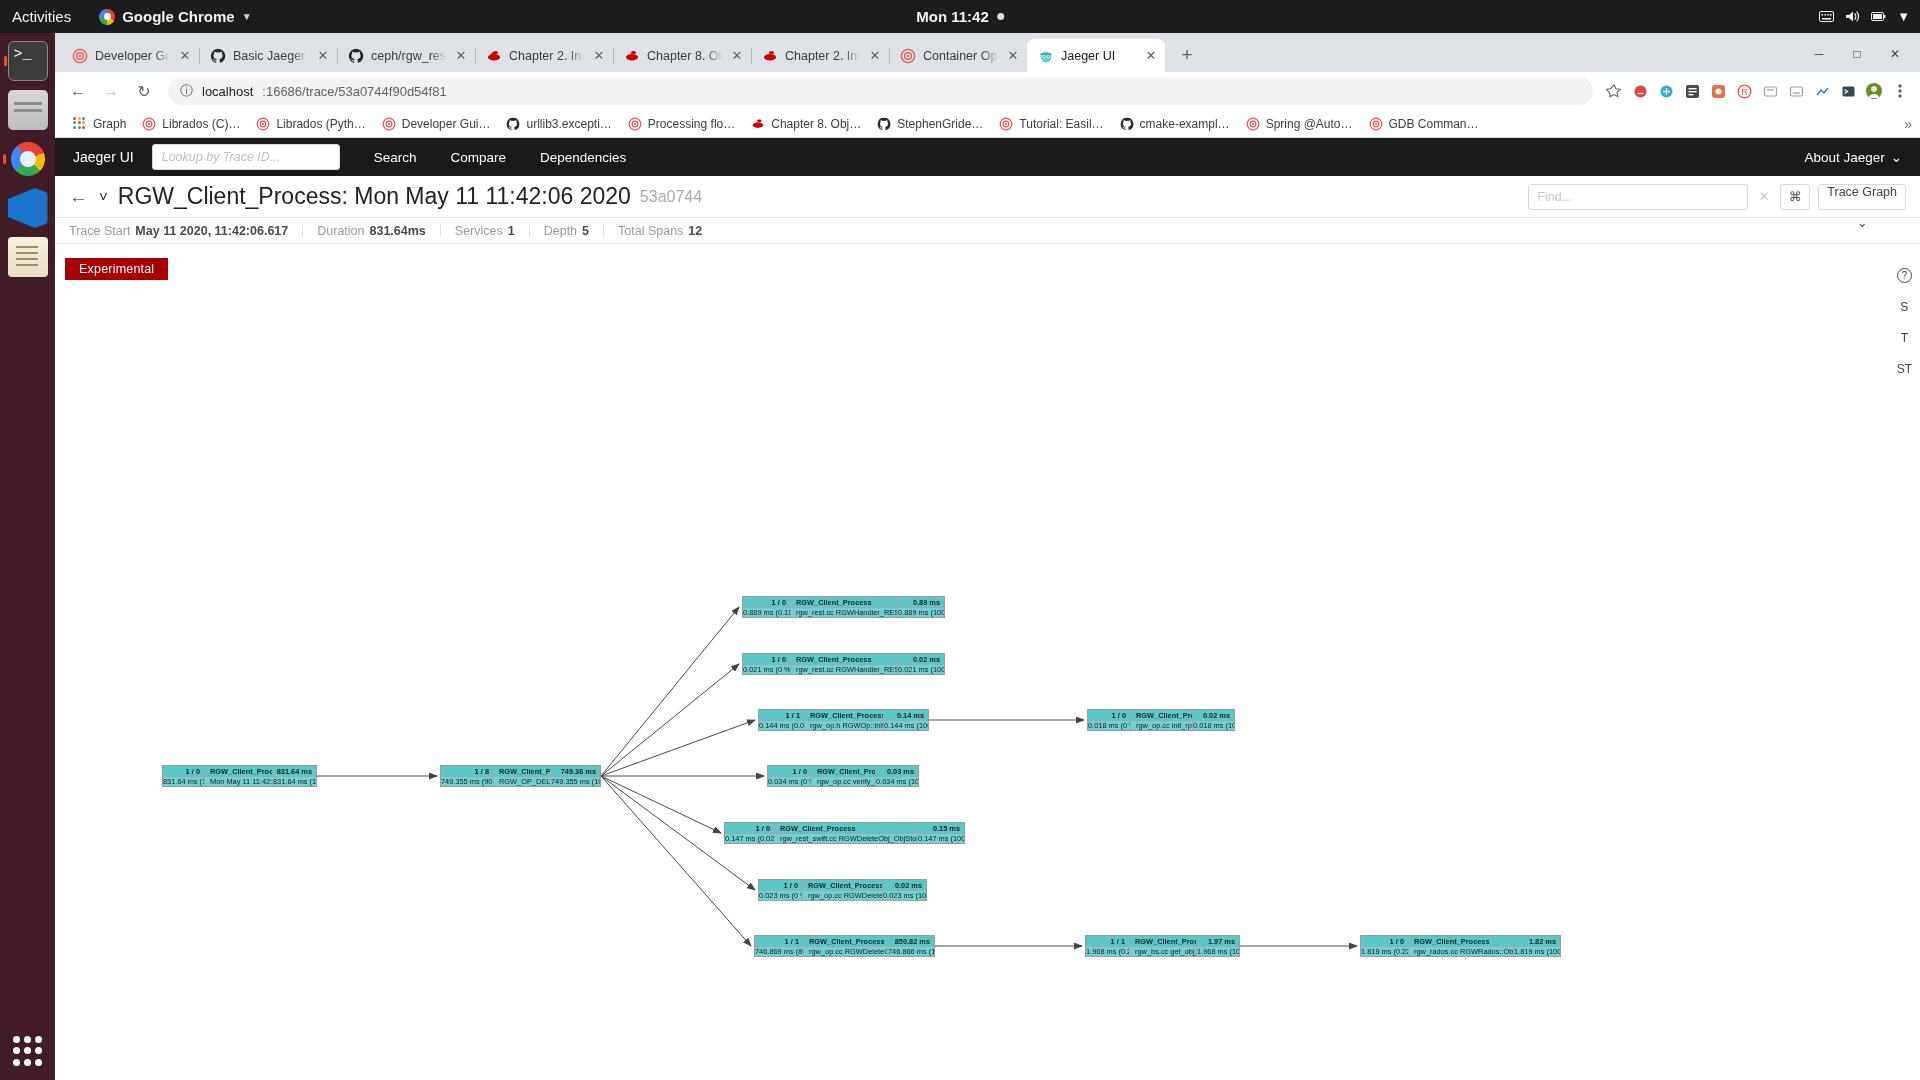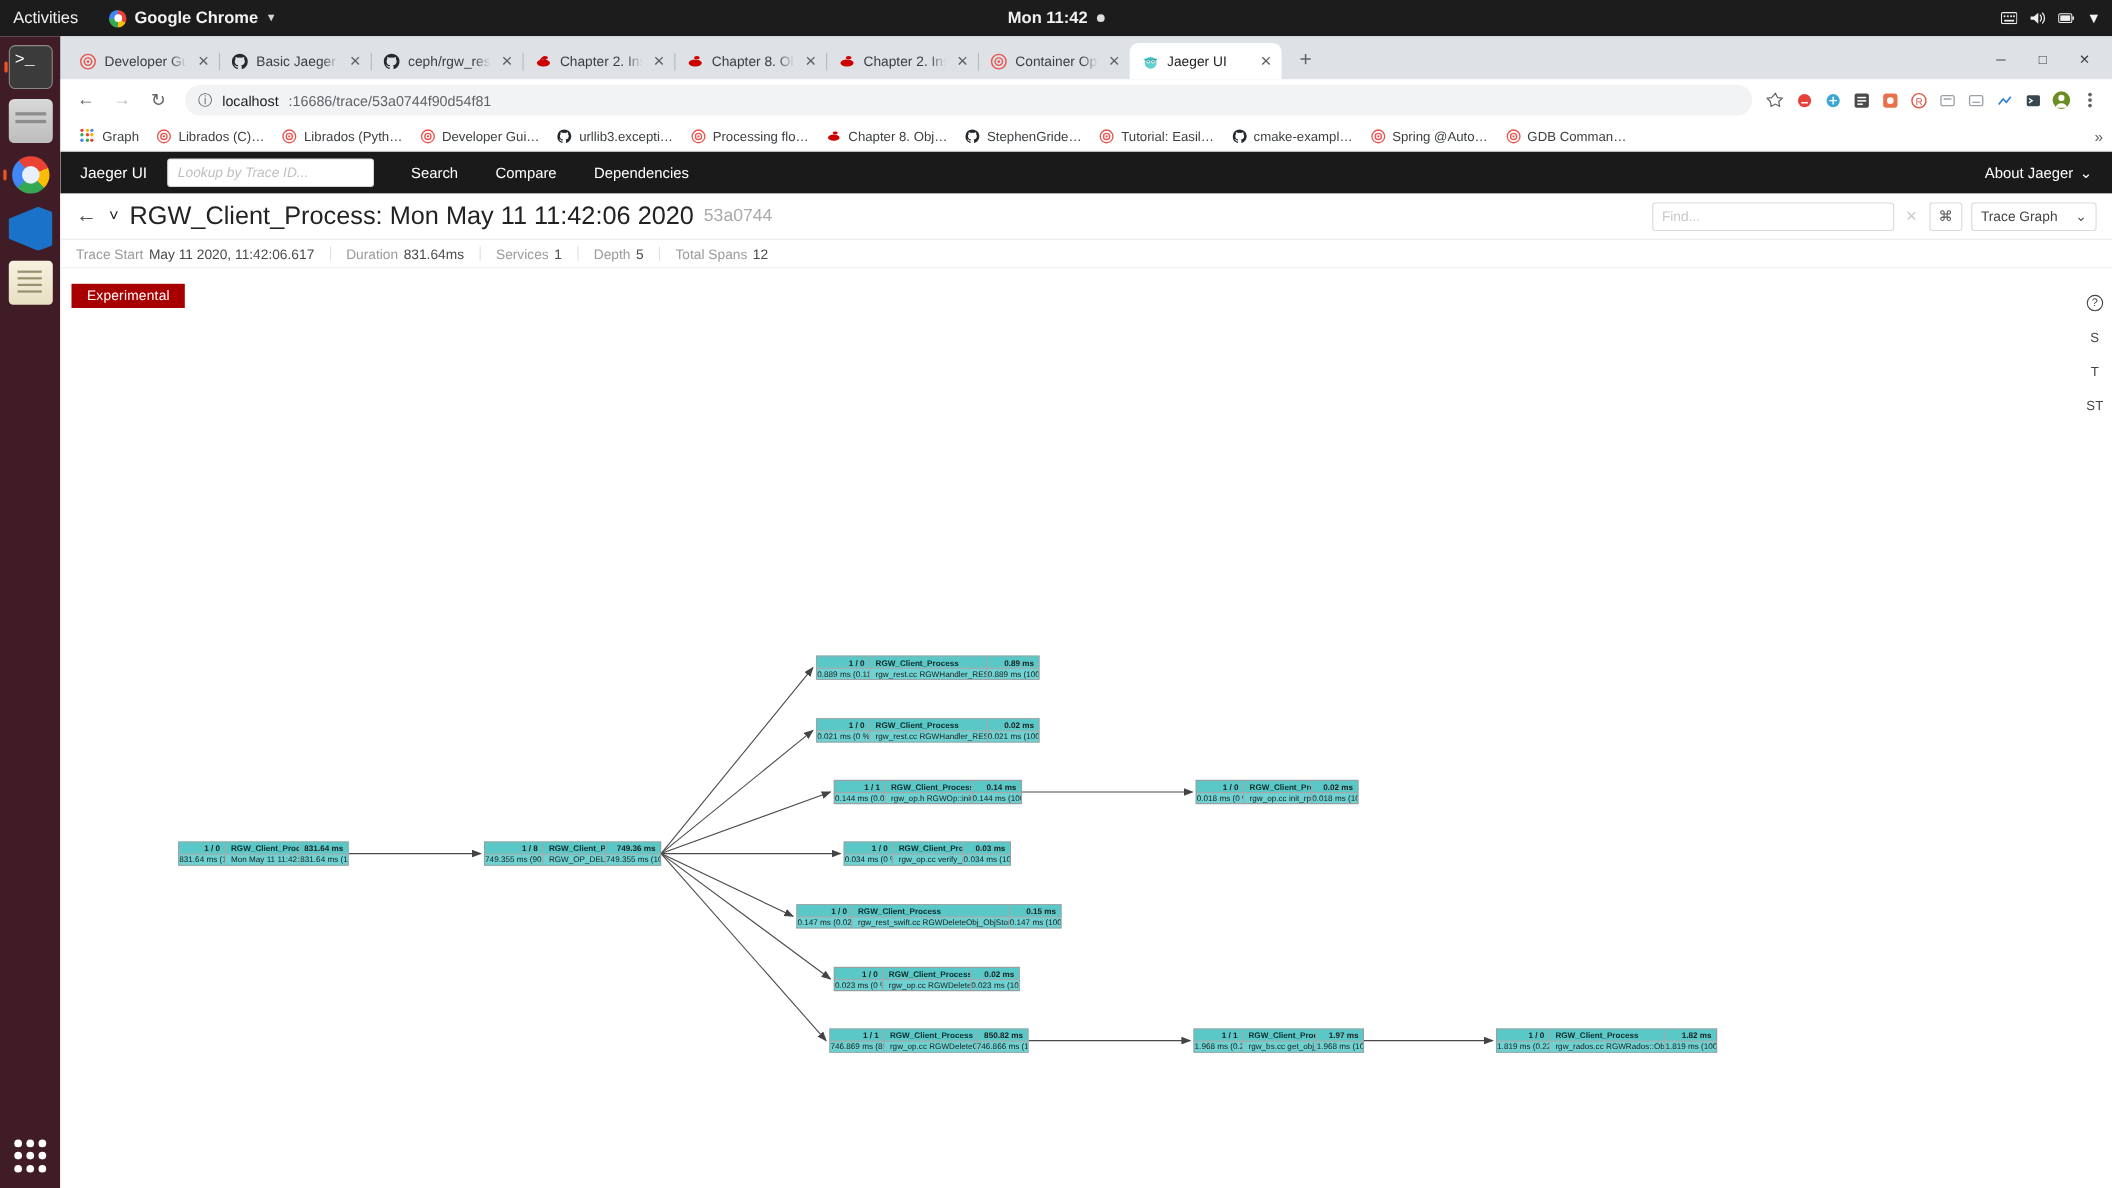--- a/index.html
+++ b/index.html
@@ -152,29 +152,29 @@
     width: 220px; height: 26px; border: 1px solid #d9d9d9; border-radius: 3px;
     display: flex; align-items: center; padding: 0 8px; font-size: 12.5px; color: #c9c9c9;
   }
   .find-clear { width: 16px; text-align:center; color:#c9c9c9; font-size: 13px; }
   .icon-btn {
     width: 30px; height: 26px; border: 1px solid #d9d9d9; border-radius: 3px;
     display:flex; align-items:center; justify-content:center; color:#555; font-size: 13px;
   }
   .graph-select {
     height: 26px; border: 1px solid #d9d9d9; border-radius: 3px; display:flex; align-items:center;
-    gap: 16px; padding: 0 8px; font-size: 12.5px; color:#444;
+    gap: 16px; padding: 0 8px; font-size: 12.5px; color:#444;flex-direction:column;
   }
 
   .trace-meta {
     height: 26px; display: flex; align-items: center; gap: 0; padding-left: 14px;
     font-size: 12.5px; color: #9b9b9b; border-bottom: 1px solid #e8e8e8; background:#fff;
   }
   .meta-item { display:flex; gap:5px; }
-  .meta-item b { color:#4a4a4a; font-weight: 400; }
+  .meta-item b { color:#4a4a4a; font-weight: 700; }
   .meta-sep { width: 1px; height: 13px; background: #e0e0e0; margin: 0 14px; }
 
   
   .canvas { position: relative; width: 1865px; height: 876px; background: #fff; overflow: hidden; }
   .experimental {
     position: absolute; left: 10px; top: 14px; background: #a80000; color: #fff;
     font-size: 12.5px; padding: 4px 14px; letter-spacing: .2px;
   }
   .sidebar-keys {
     position: absolute; right: 8px; top: 24px; display: flex; flex-direction: column;

